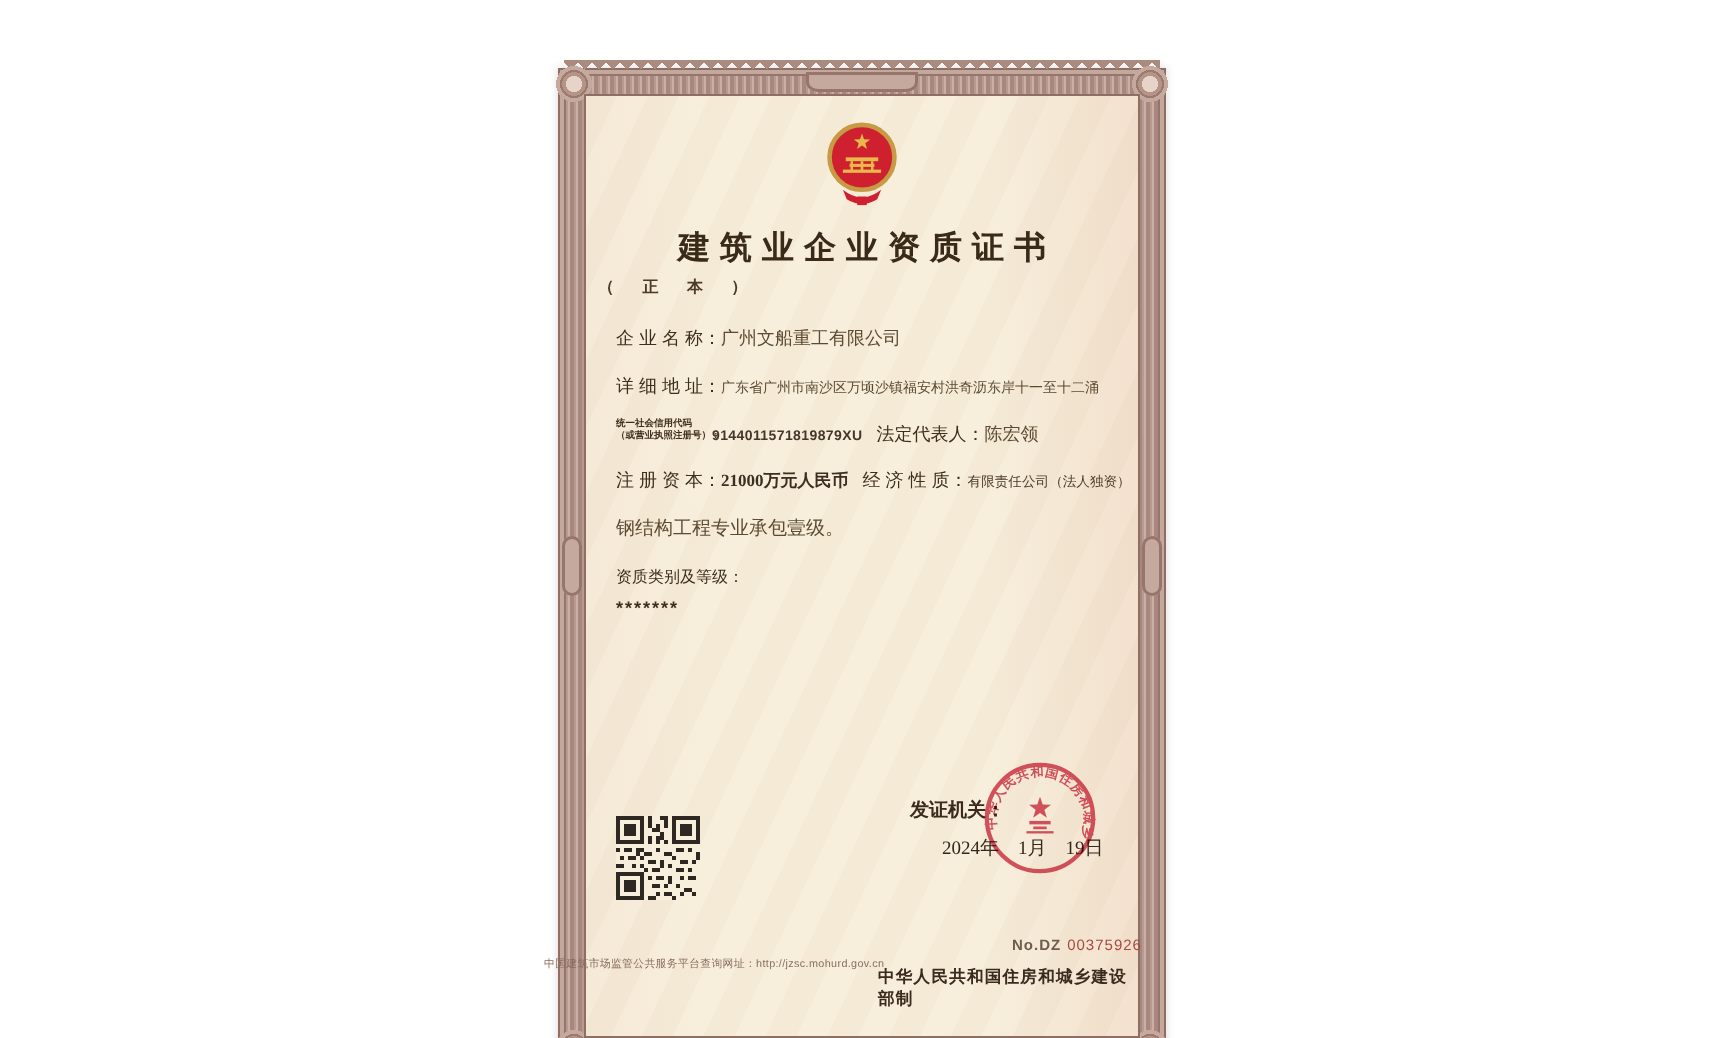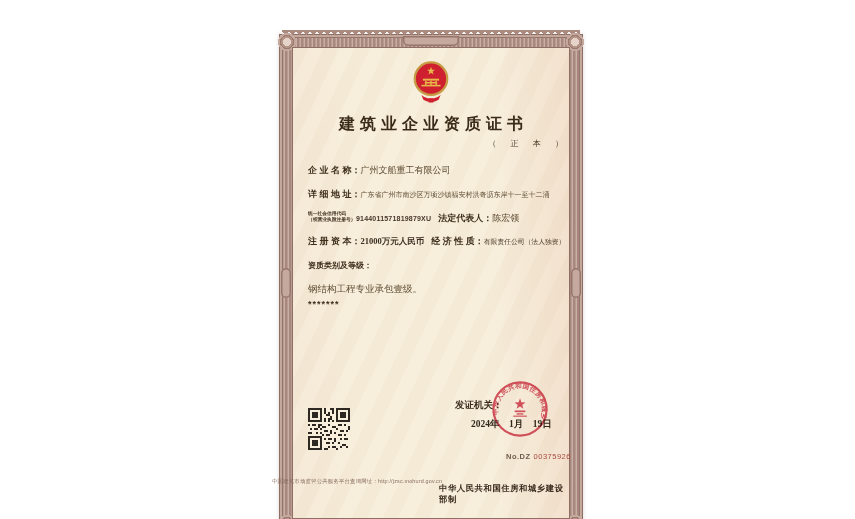--- a/index.html
+++ b/index.html
@@ -40,53 +40,53 @@
     background-color:#f7efdc;
     background-image:
       repeating-linear-gradient(115deg, rgba(189,148,108,0.05) 0 14px, rgba(255,255,255,0) 14px 28px),
       linear-gradient(90deg, rgba(230,190,170,0.10), rgba(255,255,255,0) 25%, rgba(255,255,255,0) 72%, rgba(224,170,150,0.20));
   }
 
   .emblem { margin:11px auto 0; width:42px; height:47px; }
   .title { margin-top:8px; text-align:center; font-size:16px; font-weight:bold;
     letter-spacing:5px; text-indent:5px; color:#3a2b18;
     font-family:"Liberation Serif","DejaVu Serif",serif; }
-  .subtitle { margin-top:3px; text-align:right; font-size:8px; font-weight:normal;
+  .subtitle { margin-top:3px; text-align:left; font-size:8px; font-weight:bold;
     letter-spacing:6px; text-indent:6px; color:#4a3a26; }
 
   .fields { margin:9px 12px 0 15px; }
   .row { margin-bottom:3px; white-space:nowrap; line-height:1.3; }
-  .lbl { font-weight:bold; color:#3e2f1b; font-size:9px; }
+  .lbl { font-weight:normal; color:#3e2f1b; font-size:9px; }
   .lbl2 { margin-left:7px; }
   .val { font-family:"Liberation Serif","DejaVu Serif",serif; color:#5d4a32; font-size:9px; }
   .row-addr .val { font-size:7px; }
   .tiny-lbl { display:inline-block; vertical-align:middle; width:48px; font-size:5px;
     line-height:1.2; font-weight:bold; color:#3e2f1b; transform:scale(.95); transform-origin:left center; }
   .code { font-size:7px; font-weight:bold; color:#46362a; letter-spacing:.2px; }
   .val-strong { font-family:"Liberation Serif","DejaVu Serif",serif; font-weight:bold;
     font-size:8.5px; color:#3c2e20; }
   .row-eco .val-small { font-family:"Liberation Serif","DejaVu Serif",serif; font-size:6.8px; color:#4c3b28; }
   .row-cat .lbl { font-size:8px; }
   .row-grade .val { font-size:9.5px; }
   .row-mask { font-size:9px; font-weight:bold; letter-spacing:1px; color:#3e2f1b; margin-top:-2px; }
 
   
   .qr { position:absolute; left:15px; top:360px; width:42px; height:42px; }
   .issuer-label { position:absolute; left:162px; top:351px; font-size:9.5px; font-weight:bold; color:#3a2b1e; }
-  .date-line { position:absolute; left:178px; top:370px; font-size:9.5px; font-weight:bold;
+  .date-line { position:absolute; left:178px; top:370px; font-size:9.5px; font-weight:normal;
     color:#33281c; font-family:"Liberation Serif","DejaVu Serif",serif; }
   .ministry-line { position:absolute; left:146px; top:391px; font-size:8.3px; font-weight:bold;
     letter-spacing:.6px; color:#3a2b1e;margin-top:44px; }
   .seal { position:absolute; left:198px; top:332px; width:58px; height:58px;
     mix-blend-mode:multiply; opacity:.9; z-index:3; }
 
   
   .footer-left { position:absolute; left:272px; top:478px; font-size:6px; color:#8a6d60;
     transform:scale(.9); transform-origin:left top; letter-spacing:.2px; }
-  .footer-serial { position:absolute; left:506px; top:452px; font-size:7.5px; letter-spacing:.5px; }
+  .footer-serial { position:absolute; left:506px; top:468px; font-size:7.5px; letter-spacing:.5px; }
   .footer-serial .pre { color:#6f5c4e; font-weight:bold; }
   .footer-serial .num { color:#a84a3f; margin-left:3px; }
 </style>
 </head>
 <body>
 
 <div class="page">
 
   <div class="certificate">
     <div class="zig top"></div>
@@ -126,25 +126,25 @@
         </div>
         <div class="row row-addr">
           <span class="lbl">详 细 地 址：</span><span class="val">广东省广州市南沙区万顷沙镇福安村洪奇沥东岸十一至十二涌</span>
         </div>
         <div class="row">
           <span class="tiny-lbl"><span>统一社会信用代码</span><br><span>（或营业执照注册号）：</span></span><span class="code">9144011571819879XU</span><span class="lbl lbl2">法定代表人：</span><span class="val">陈宏领</span>
         </div>
         <div class="row row-eco">
           <span class="lbl">注 册 资 本：</span><span class="val-strong">21000万元人民币</span><span class="lbl lbl2">经 济 性 质：</span><span class="val-small">有限责任公司（法人独资）</span>
         </div>
+        <div class="row row-grade">
+          <span class="val">钢结构工程专业承包壹级。</span>
+        </div>
         <div class="row row-cat">
           <span class="lbl">资质类别及等级：</span>
-        </div>
-        <div class="row row-grade">
-          <span class="val">钢结构工程专业承包壹级。</span>
         </div>
         <div class="row row-mask">*******</div>
       </div>
 
       <div class="qr">
         <svg viewBox="0 0 21 21" width="42" height="42" shape-rendering="crispEdges">
           <rect x="0" y="0" width="21" height="21" fill="#f7efdc"></rect>
           <g fill="#2e2822">
             <rect x="0" y="0" width="7" height="7"></rect>
               <rect x="14" y="0" width="7" height="7"></rect>

